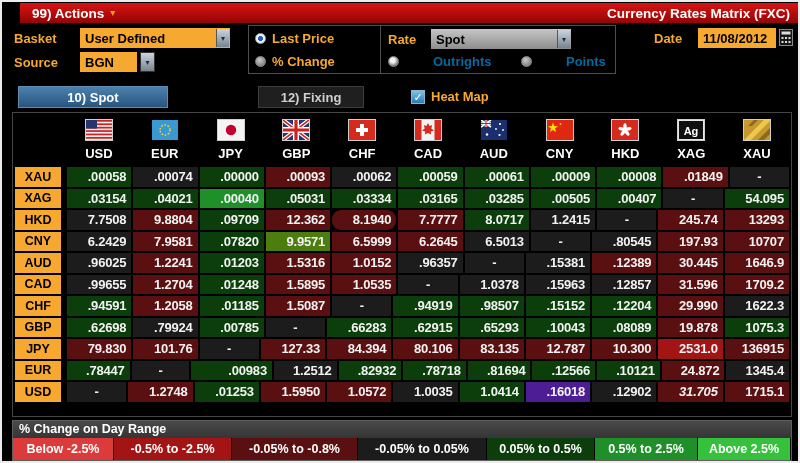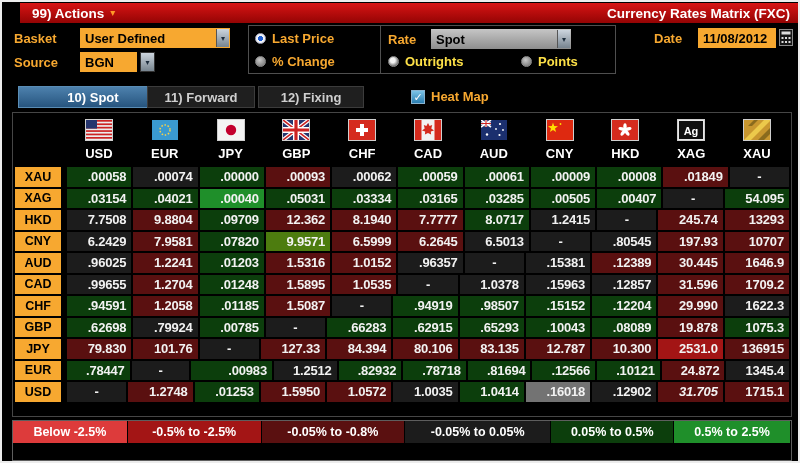--- a/index.html
+++ b/index.html
@@ -30,21 +30,21 @@
   .dd-btn-detached { position:absolute; width:15px; height:20px;
             background:linear-gradient(#ccd5de,#77848f); border:1px solid #333;
             color:#1c2c3c; font-size:8px; display:flex; align-items:center; justify-content:center; cursor:pointer; }
   .gbox { position:absolute; border:1px solid #4f4f4f; background:#000; }
   .radio-row { position:absolute; display:flex; align-items:center; gap:6px; cursor:pointer; }
   .radio { width:11px; height:11px; border-radius:50%; border:1px solid #8a8a8a;
            background:radial-gradient(circle at 40% 35%, #c9c9c9, #6b6b6b); flex:0 0 auto; }
   .radio.sel { background:radial-gradient(circle, #1d5ed2 0 36%, #eef3fa 42%); border-color:#aab; }
   .radio.gsel { background:radial-gradient(circle at 42% 38%, #f2f2f2 0 30%, #787878 72%); }
   .rlbl-a { color:#f7a830; font-size:13px; font-weight:bold; }
-  .rlbl-g { color:#fde047; font-size:13px; font-weight:bold; }
+  .rlbl-g { color:#0369a1; font-size:13px; font-weight:bold;margin-left:28px; }
   .gray-select { position:absolute; height:20px; background:linear-gradient(#c6c6c6,#8e8e8e);
                  color:#000; font-size:13px; font-weight:bold; display:flex; align-items:center;
                  padding-left:5px; cursor:pointer; }
   .calc-btn { position:absolute; cursor:pointer; line-height:0; }
 
   
   .tabs { position:absolute; top:84px; left:12px; right:12px; height:22px; }
   .tab { position:absolute; top:0; height:22px; display:flex; align-items:center; justify-content:center;
          font-size:13px; font-weight:bold; cursor:pointer;
          background:#1f1f1f; color:#cfcfcf; border:1px solid #3c3c3c; }
@@ -153,21 +153,20 @@
             <rect x="2.5" y="12" width="2" height="2"></rect>
             <rect x="6" y="12" width="2" height="2"></rect>
             <rect x="9.5" y="12" width="2" height="2"></rect>
           </g>
         </svg>
     </div>
   </div>
 
   <div class="tabs">
     <div class="tab sel" style="left:4px;width:150px">10) Spot</div>
-    <div class="tab" style="left:133px;width:108px">11) Forward</div>
     <div class="tab" style="left:244px;width:106px">12) Fixing</div>
     <div class="hm-check" style="left:397px">
       <span class="checkbox">✓</span>
       <span class="rlbl-a">Heat Map</span>
     </div>
   </div>
 
   <div class="table-wrap">
     <div class="mhead" id="mhead">
         <div class="rspacer"></div>
@@ -331,21 +330,21 @@
           <div class="cell" style="background: rgb(12, 62, 12);">.00407</div>
           <div class="cell dash" style="background: rgb(28, 28, 28);">-</div>
           <div class="cell" style="background: rgb(12, 62, 12);">54.095</div>
         </div>
         <div class="mrow">
           <div class="rlabel">HKD</div>
           <div class="cell" style="background: rgb(28, 28, 28);">7.7508</div>
           <div class="cell" style="background: rgb(90, 16, 16);">9.8804</div>
           <div class="cell" style="background: rgb(12, 62, 12);">.09709</div>
           <div class="cell" style="background: rgb(90, 16, 16);">12.362</div>
-          <div class="cell" style="background: rgb(90, 16, 16);">8.1940</div>
+          <div class="cell" style="background: rgb(90, 16, 16); border-radius: 9px;">8.1940</div>
           <div class="cell" style="background: rgb(90, 16, 16);">7.7777</div>
           <div class="cell" style="background: rgb(12, 62, 12);">8.0717</div>
           <div class="cell" style="background: rgb(28, 28, 28);">1.2415</div>
           <div class="cell dash" style="background: rgb(28, 28, 28);">-</div>
           <div class="cell" style="background: rgb(90, 16, 16);">245.74</div>
           <div class="cell" style="background: rgb(90, 16, 16);">13293</div>
         </div>
         <div class="mrow">
           <div class="rlabel">CNY</div>
           <div class="cell" style="background: rgb(28, 28, 28);">6.2429</div>
@@ -446,32 +445,34 @@
         </div>
         <div class="mrow">
           <div class="rlabel">USD</div>
           <div class="cell dash" style="background: rgb(28, 28, 28);">-</div>
           <div class="cell" style="background: rgb(90, 16, 16);">1.2748</div>
           <div class="cell" style="background: rgb(12, 62, 12);">.01253</div>
           <div class="cell" style="background: rgb(90, 16, 16);">1.5950</div>
           <div class="cell" style="background: rgb(90, 16, 16);">1.0572</div>
           <div class="cell" style="background: rgb(28, 28, 28);">1.0035</div>
           <div class="cell" style="background: rgb(12, 62, 12);">1.0414</div>
-          <div class="cell" style="background: #737373;">.16018</div>
+          <div class="cell" style="background: #4c1d95;">.16018</div>
           <div class="cell" style="background: rgb(28, 28, 28);">.12902</div>
           <div class="cell" style="background: rgb(90, 16, 16); font-style: italic;">31.705</div>
           <div class="cell" style="background: rgb(90, 16, 16);">1715.1</div>
         </div>
       </div>
   </div>
 
   <div class="legend-wrap">
+    <div class="legend-title">% Change on Day Range</div>
     <div class="legend-bins" id="lbins">
         <div class="lbin" style="flex-grow: 100; flex-basis: 0px; background: rgb(221, 59, 59);">Below -2.5%</div>
         <div class="lbin" style="flex-grow: 117; flex-basis: 0px; background: rgb(163, 21, 21);">-0.5% to -2.5%</div>
         <div class="lbin" style="flex-grow: 125; flex-basis: 0px; background: rgb(90, 16, 16);">-0.05% to -0.8%</div>
         <div class="lbin" style="flex-grow: 128; flex-basis: 0px; background: rgb(28, 28, 28);">-0.05% to 0.05%</div>
         <div class="lbin" style="flex-grow: 107; flex-basis: 0px; background: rgb(12, 62, 12);">0.05% to 0.5%</div>
         <div class="lbin" style="flex-grow: 102; flex-basis: 0px; background: rgb(31, 143, 42);">0.5% to 2.5%</div>
+        <div class="lbin" style="flex-grow: 92; flex-basis: 0px; background: rgb(53, 193, 60);">Above 2.5%</div>
       </div>
   </div>
 
 </div>
 
 </body></html>

